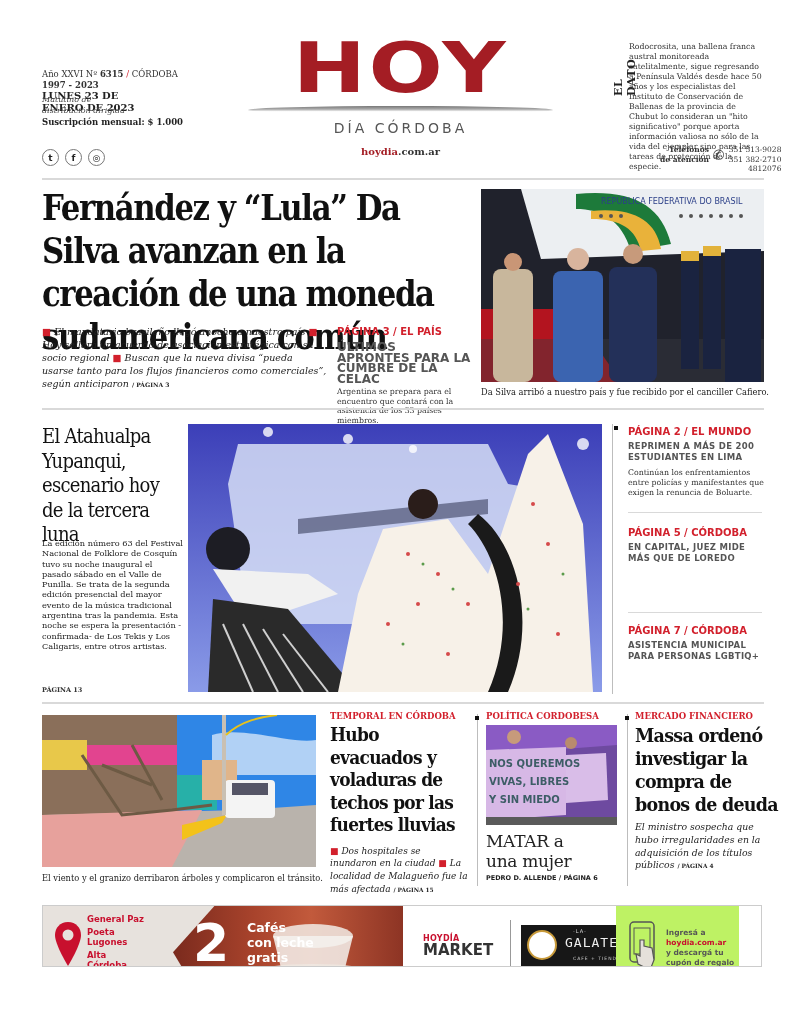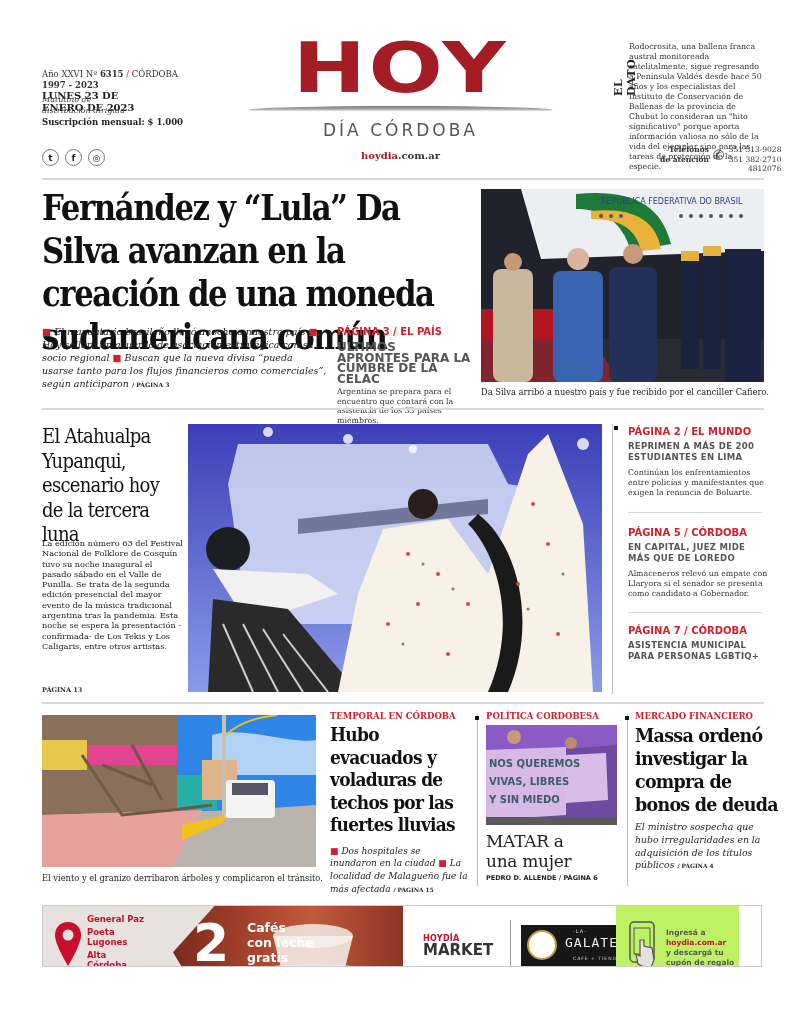--- a/index.html
+++ b/index.html
@@ -17,21 +17,21 @@
   .edition .slash { color: #d2202c; }
   .matutino { left: 42px; top: 95px; font-size: 8px; line-height: 10.5px; font-style: italic; color: #444; }
   .subs { left: 42px; top: 117px; font-size: 8.5px; font-weight: bold; color: #222; }
   .social { left: 42px; top: 149px; display: flex; gap: 6px; }
   .social span { width: 17px; height: 17px; border: 1px solid #777; border-radius: 50%; display: flex; align-items: center; justify-content: center; font-size: 9px; font-family: "DejaVu Sans", sans-serif; font-weight: bold; color: #222; }
 
   
   .logo { left: 248px; top: 36px; width: 305px; text-align: center; }
   .logo-hoy { font-family: "DejaVu Sans", sans-serif; font-weight: bold; font-size: 70px; line-height: 64px; color: #a41d24; letter-spacing: 2px; transform: scaleX(1.25); transform-origin: center; }
   .logo-swoosh { margin: 6px auto 0; width: 305px; height: 8px; border-radius: 50%; background: linear-gradient(to bottom, #777 0%, #aaa 40%, transparent 70%); }
-  .logo-sub { margin-top: 6px; font-family: "DejaVu Sans", sans-serif; font-size: 17px; letter-spacing: 3px; color: #555; }
+  .logo-sub { margin-top: 6px; font-family: "DejaVu Sans", sans-serif; font-size: 14px; letter-spacing: 3px; color: #555; }
   .logo-url { margin-top: 10px; font-size: 10px; font-weight: bold; color: #333; }
   .logo-url .r { color: #a41d24; }
 
   
   .dato-label { left: 612px; top: 44px; width: 14px; height: 52px; }
   .dato-label span { display: block; transform: rotate(-90deg) translate(-52px, 0); transform-origin: 0 0; width: 52px; font-weight: bold; font-size: 11px; color: #222; letter-spacing: 0.5px; }
   .dato-text { left: 629px; top: 42px; width: 135px; font-size: 7.8px; line-height: 10px; color: #333; }
   .phones { left: 660px; top: 145px; display: flex; gap: 4px; align-items: flex-start; }
   .phones .lbl { font-size: 7.5px; font-weight: bold; text-align: right; line-height: 10px; color: #333; }
   .phones .ico { font-size: 14px; color: #444; font-family: "DejaVu Sans", sans-serif; margin-top: 2px; }
@@ -283,21 +283,20 @@
 
 <div class="abs side" style="top:426px;">
   <div class="sec-kicker">PÁGINA 2 / EL MUNDO</div>
   <div class="sec-sub">REPRIMEN A MÁS DE 200 ESTUDIANTES EN LIMA</div>
   <div class="body">Continúan los enfrentamientos entre policías y manifestantes que exigen la renuncia de Boluarte.</div>
 </div>
 <div class="hr" style="left:628px;top:512px;width:134px;height:1px;"></div>
 <div class="abs side" style="top:527px;">
   <div class="sec-kicker">PÁGINA 5 / CÓRDOBA</div>
   <div class="sec-sub">EN CAPITAL, JUEZ MIDE MÁS QUE DE LOREDO</div>
-  <div class="body">Almaceneros relevó un empate con Llaryora si el senador se presenta como candidato a Gobernador.</div>
 </div>
 <div class="hr" style="left:628px;top:612px;width:134px;height:1px;"></div>
 <div class="abs side" style="top:625px;">
   <div class="sec-kicker">PÁGINA 7 / CÓRDOBA</div>
   <div class="sec-sub">ASISTENCIA MUNICIPAL PARA PERSONAS LGBTIQ+</div>
 </div>
 
 <div class="hr" style="left:42px;top:702px;width:722px;"></div>
 
 <div class="abs photo-storm">

